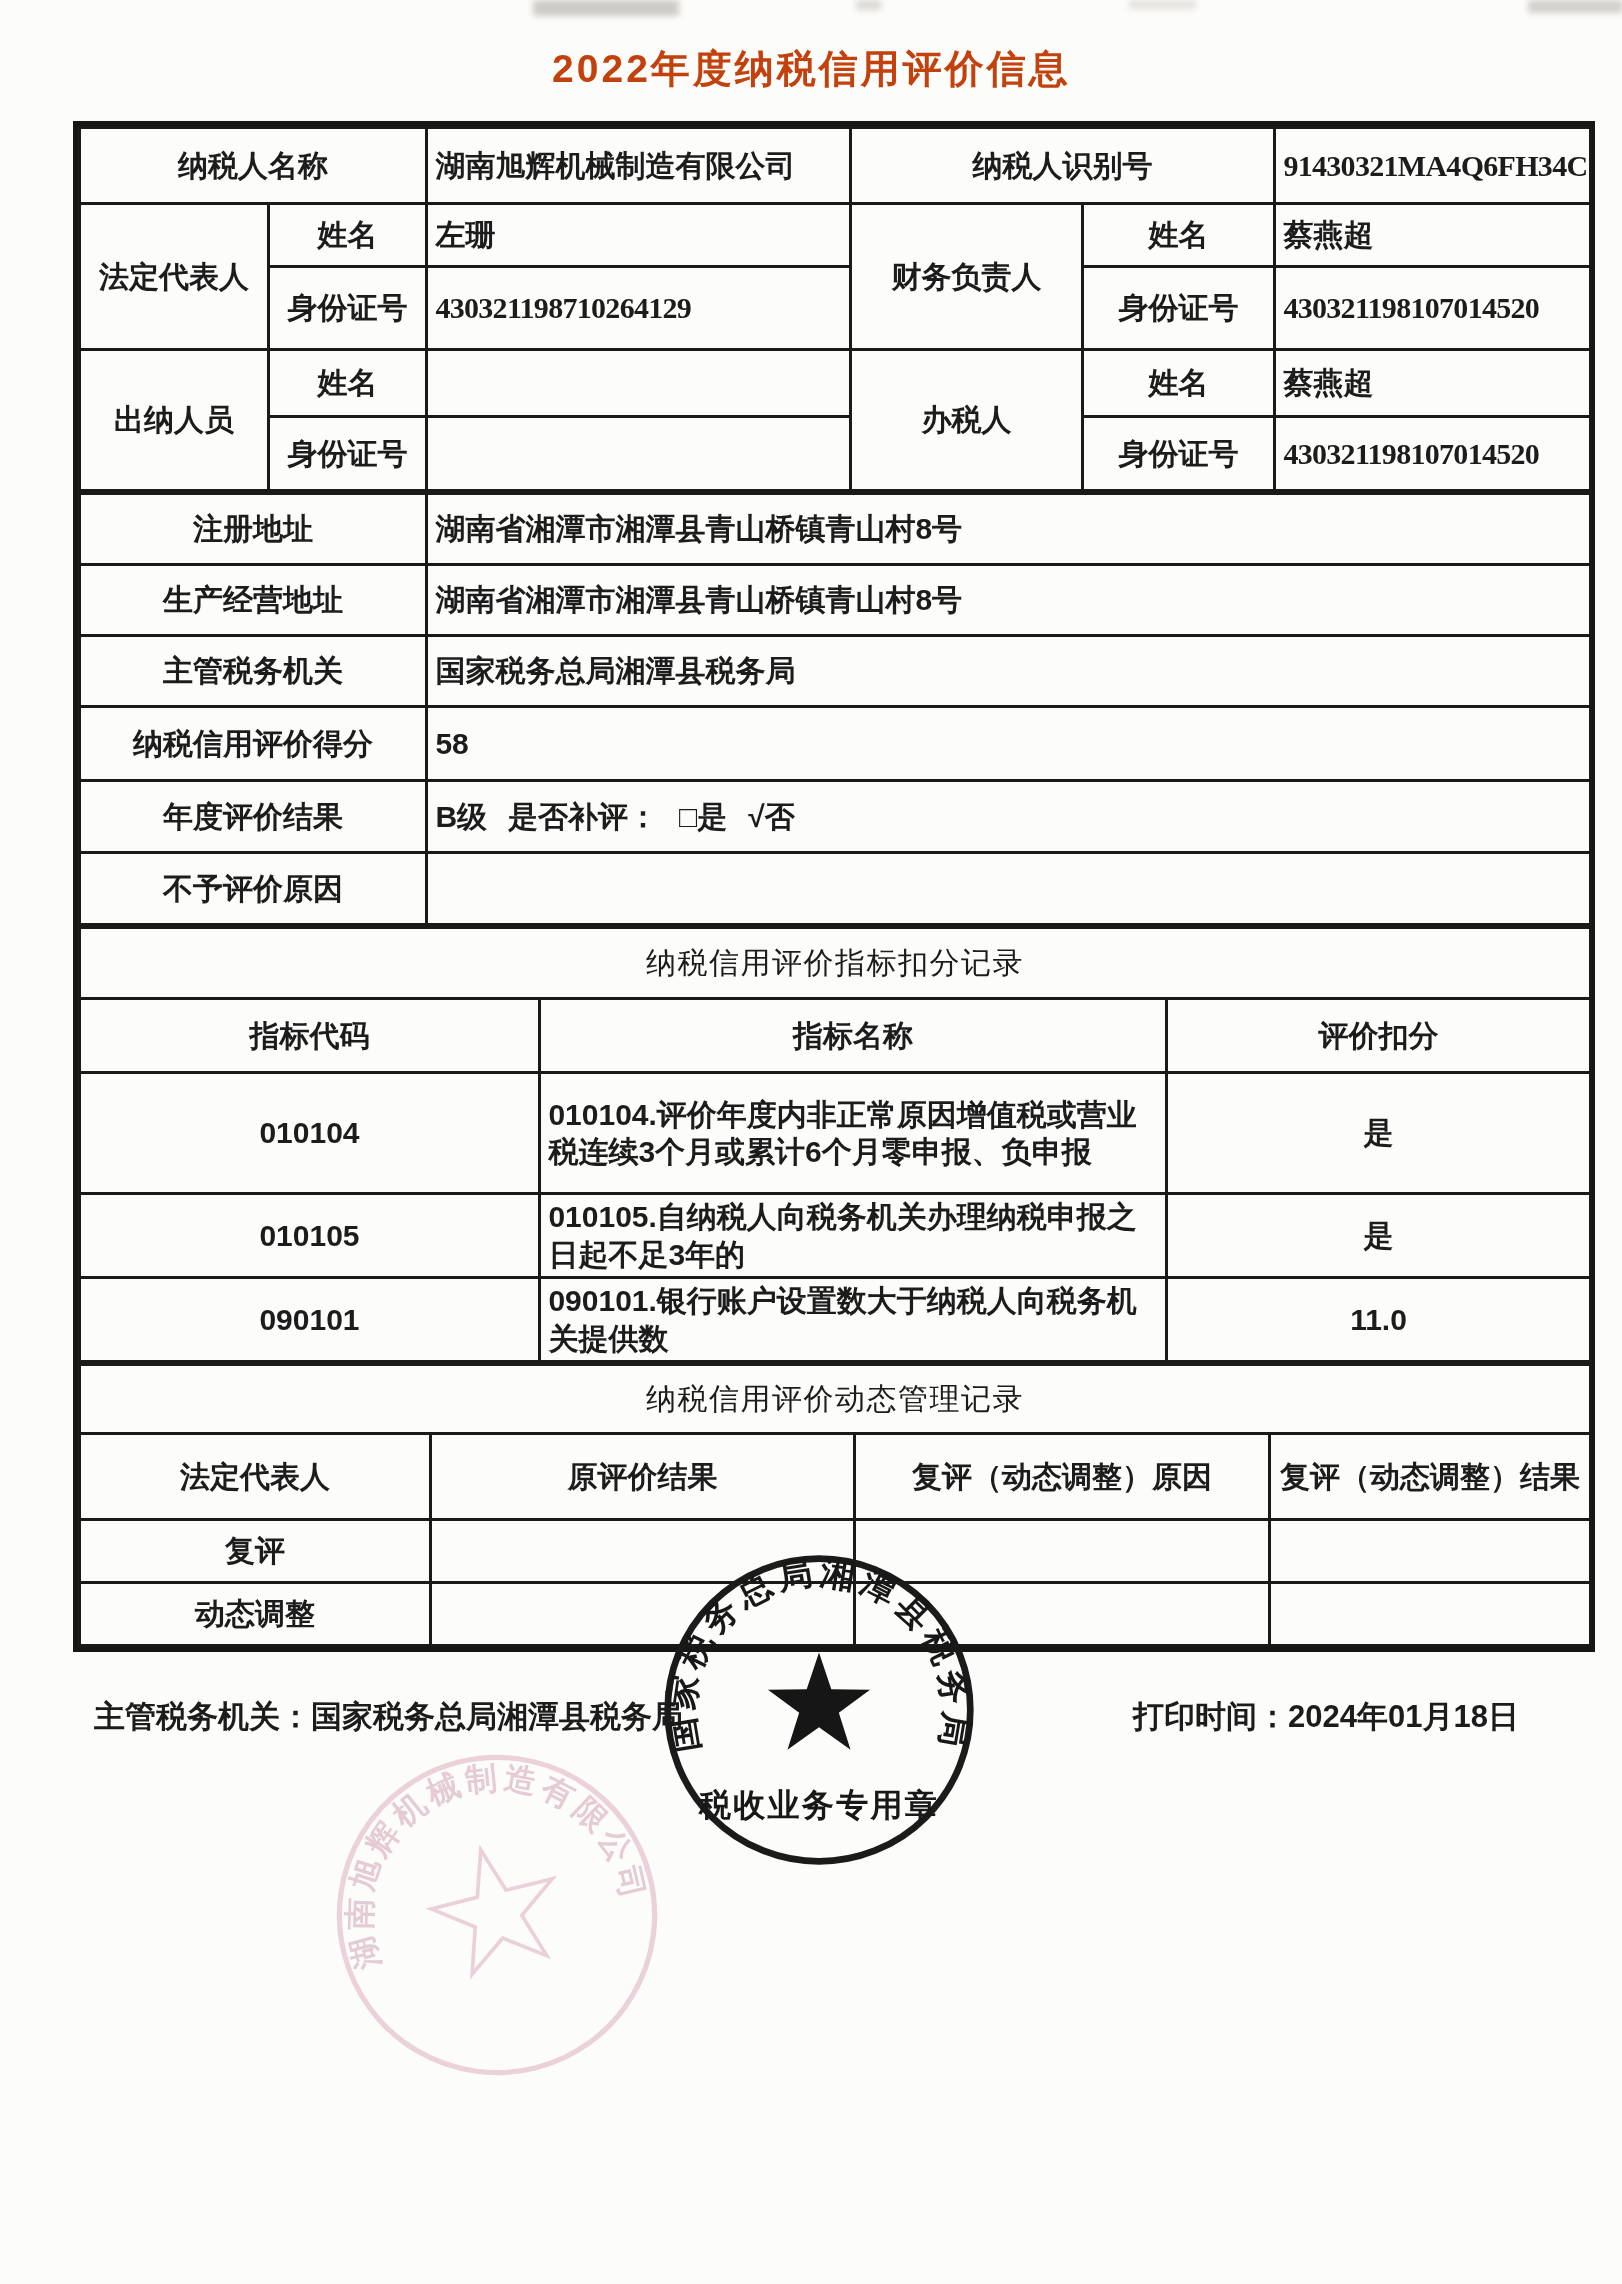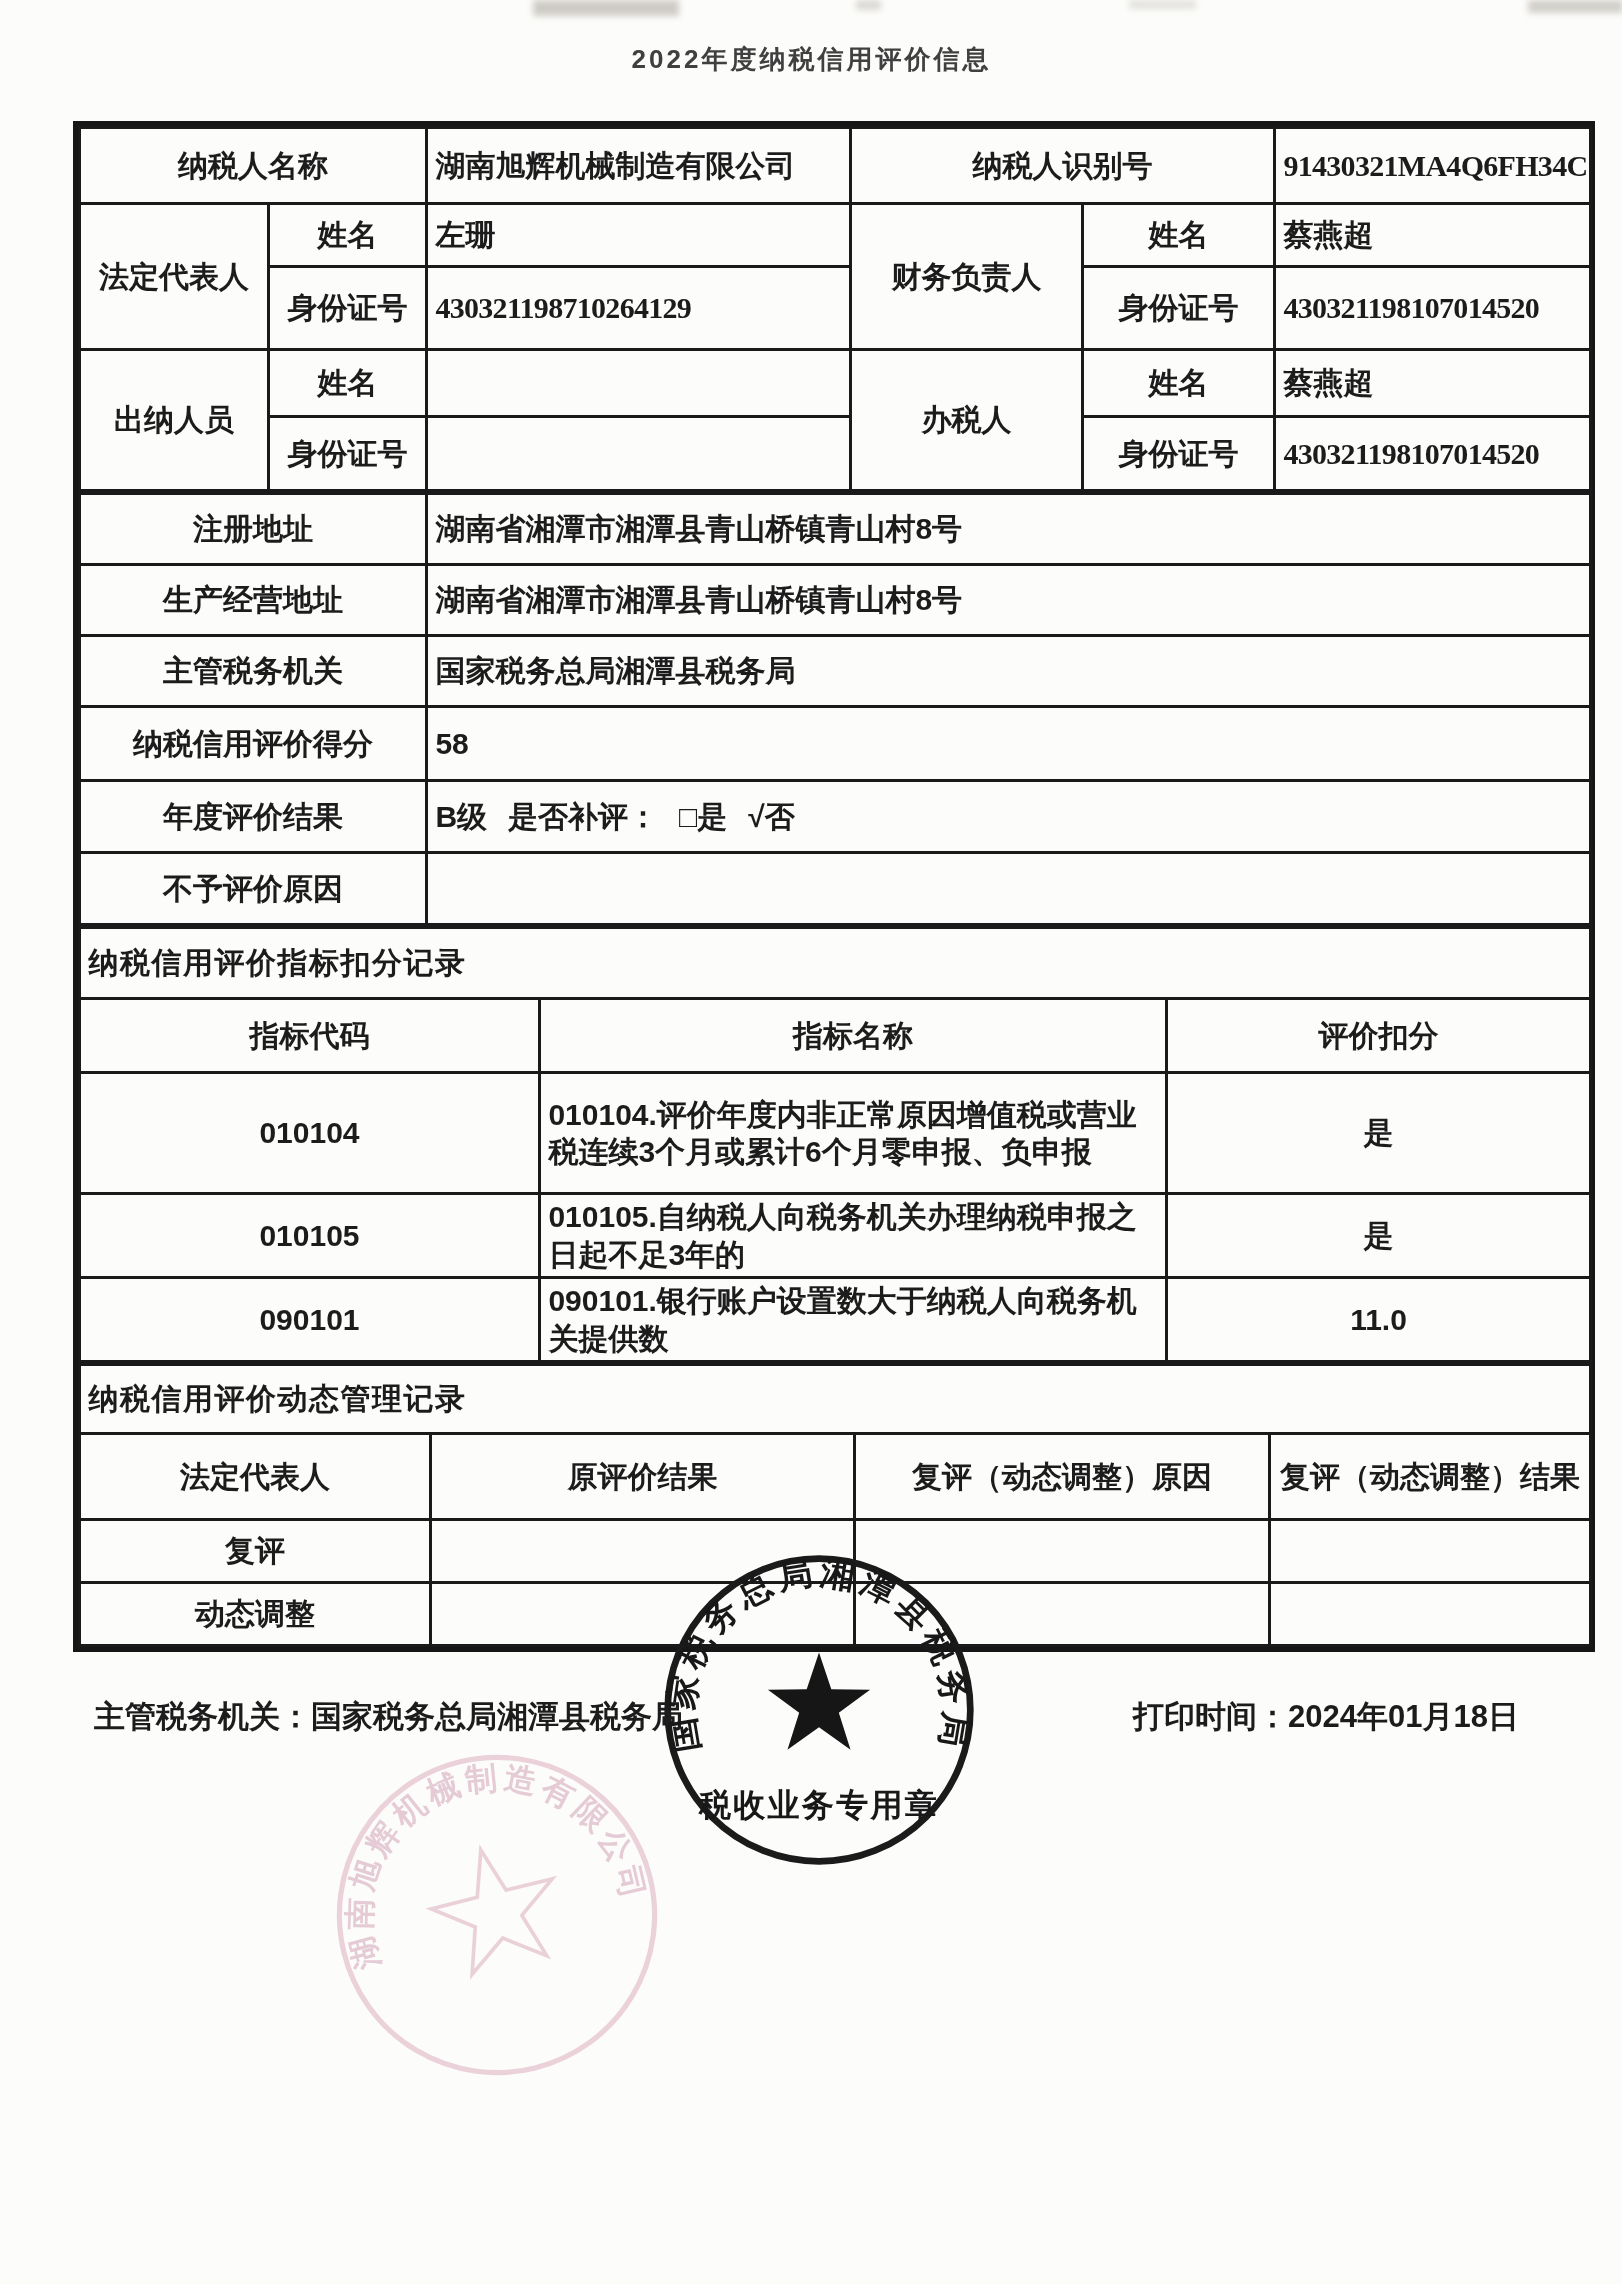--- a/index.html
+++ b/index.html
@@ -8,22 +8,22 @@
     width:1623px;height:2284px;
     background:#fcfcfa;
     overflow:hidden;
     font-family:"Liberation Sans", sans-serif;
     color:#1c1c1c;
   }
   
   .smudge{position:absolute;background:#a9a49c;filter:blur(3px);}
   .page-title{
     position:absolute;top:42px;left:0;width:100%;
-    text-align:center;font-size:26px;font-weight:800;
-    letter-spacing:3px;color:#404040;
+    text-align:center;font-size:39px;font-weight:800;
+    letter-spacing:3px;color:#c2410c;
   }
   .doc-frame{
     position:absolute;left:73px;top:121px;width:1522px;
     box-sizing:border-box;border:5.2px solid #161616;
     background:transparent;
   }
   table.sec{border-collapse:collapse;table-layout:fixed;width:1511px;margin:0;}
   table.sec + table.sec{margin-top:0;}
   .sec td{
     border:3.7px solid #1a1a1a;
@@ -34,21 +34,21 @@
     box-sizing:border-box;
   }
   .lab{text-align:center;font-weight:700;}
   .val{text-align:left;font-weight:600;padding-left:10.4px;}
   .id-val{
     font-family:"Liberation Serif", serif;
     font-weight:700;font-size:29px;letter-spacing:-0.7px;
     padding-left:4.5px;padding-right:1.5px;
   }
   .sec-head{
-    font-weight:700;font-size:31px;letter-spacing:1.5px;
+    text-align:center;font-weight:400;font-size:31px;letter-spacing:1.5px;
   }
   .ind-name{text-align:left;font-weight:600;padding:4.5px 16.4px;line-height:1.3;}
   .ind-score{text-align:center;font-weight:700;}
   .dyn-head{text-align:center;font-weight:700;line-height:1.2;padding:3px 6px;}
   .footer-row{position:absolute;top:1696px;left:0;width:100%;font-weight:700;font-size:31px;}
   .footer-left{position:absolute;left:94px;top:0;white-space:nowrap;}
   .footer-right{position:absolute;left:1133px;top:0;white-space:nowrap;}
   .stamp{position:absolute;pointer-events:none;}
   .stamp-tax{left:655px;top:1546px;}
   .stamp-company{left:326px;top:1744px;transform:rotate(-14deg);opacity:0.38;}

